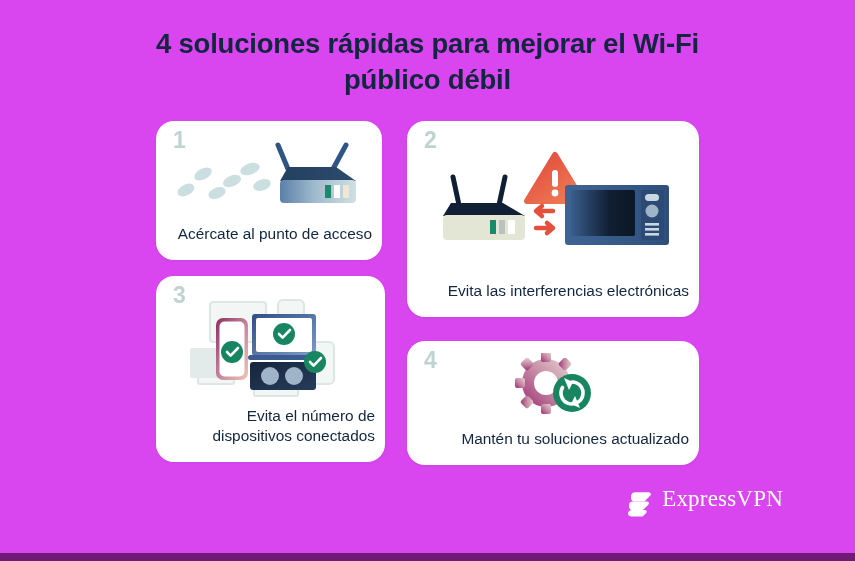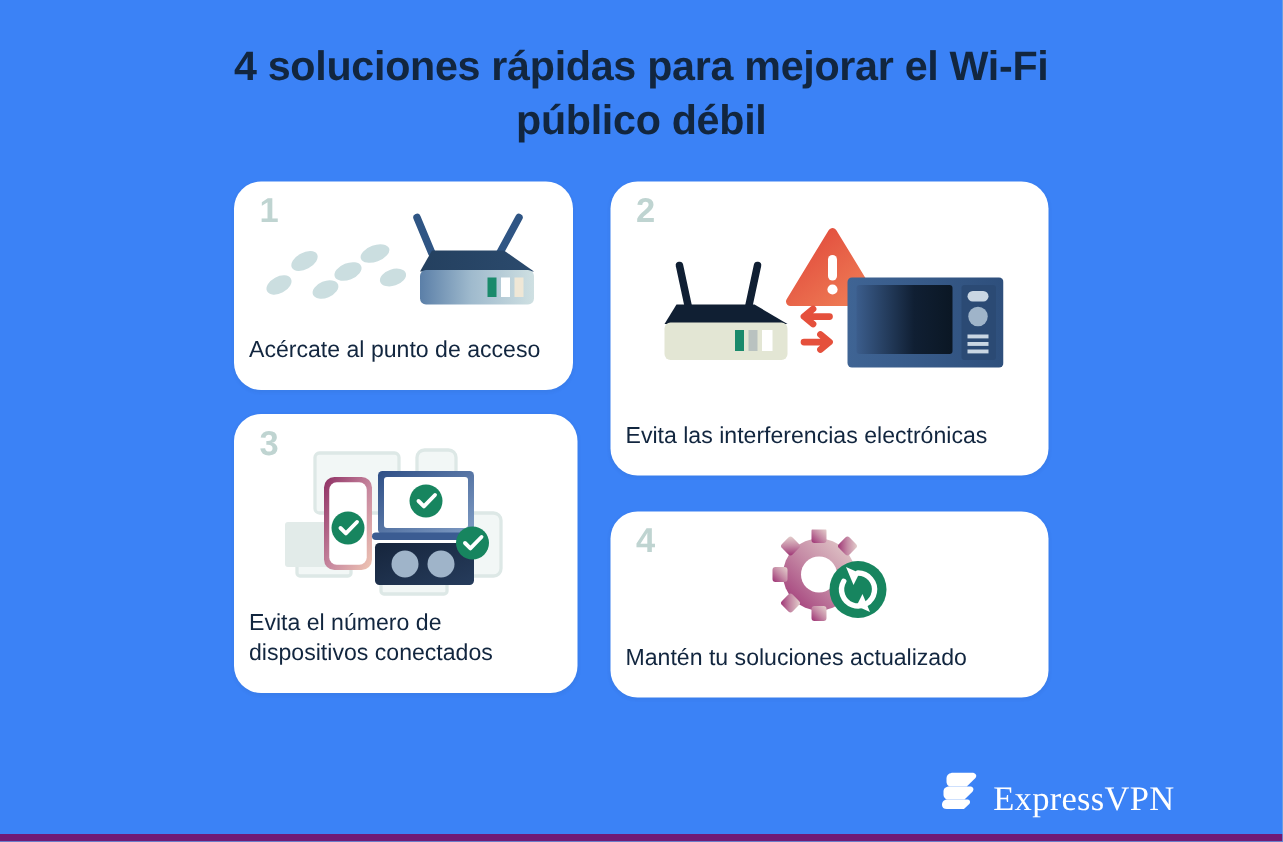--- a/index.html
+++ b/index.html
@@ -5,22 +5,22 @@
   * { margin:0; padding:0; box-sizing:border-box; }
   html, body { width:855px; height:561px; }
   body {
     font-family:"Liberation Sans", sans-serif;
     background:#b6d0cc;
     overflow:hidden;
     position:relative;
   }
   #infographic {
     position:absolute; inset:0;
-    background:#3b82f6;
-    border-bottom:5px solid #701a75;
+    background:#d946ef;
+    border-bottom:8px solid #701a75;
   }
 
   
   .title {
     position:absolute;
     top:26px; left:0; right:0;
     text-align:center;
     font-size:27.5px;
     font-weight:700;
     line-height:1.32;
@@ -40,21 +40,21 @@
     position:absolute;
     top:8px; left:17px;
     font-size:23px;
     font-weight:700;
     color:#bfd4d1;
     line-height:1;
   }
   .card-label {
     position:absolute;
     left:10px; right:10px;
-    text-align:left;
+    text-align:right;
     font-size:15.4px;
     line-height:1.30;
     color:#12263f;
     margin-top:40px;
   }
   .art { position:absolute; }
 
   #card1 { left:156px; top:121px; width:226px; height:139px; }
   #card1 .card-label { bottom:16px; }
   #card1 .art { left:14px; top:20px; width:198px; height:76px; }
@@ -67,22 +67,22 @@
   #card3 .card-label { bottom:16px; }
   #card3 .art { left:26px; top:20px; width:178px; height:104px; }
 
   #card4 { left:407px; top:341px; width:292px; height:124px; }
   #card4 .card-label { bottom:16px; }
   #card4 .art { left:96px; top:12px; width:100px; height:62px; }
 
   
   .logo {
     position:absolute;
-    right:72px; bottom:12px;
-    display:flex; align-items:flex-end; gap:4px;
+    right:72px; bottom:32px;
+    display:flex; align-items:flex-start; gap:4px;
   }
   .logo-mark { width:34px; height:34px; display:block; }
   .logo-text {
     font-family:"Liberation Serif", serif;
     font-size:23px;
     color:#ffffff;
     letter-spacing:.2px;
     line-height:1;
   }
 </style>

